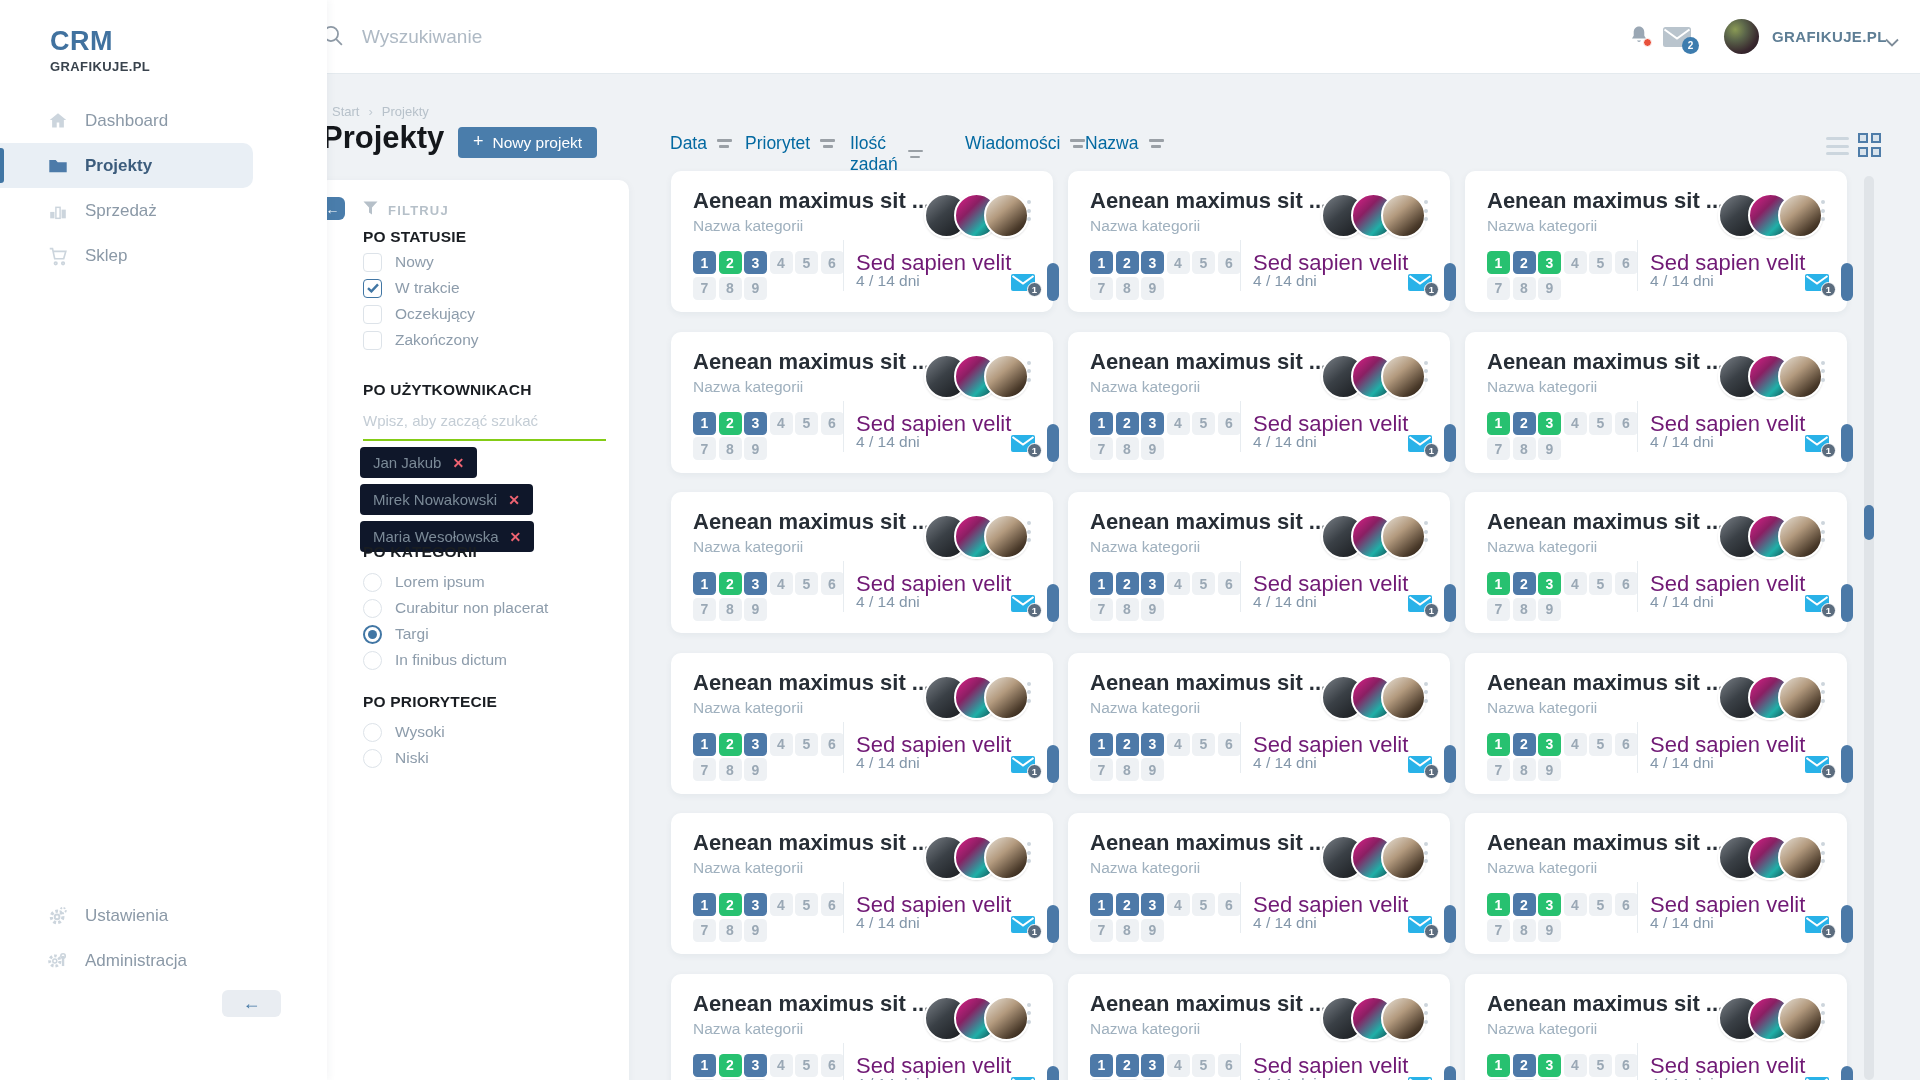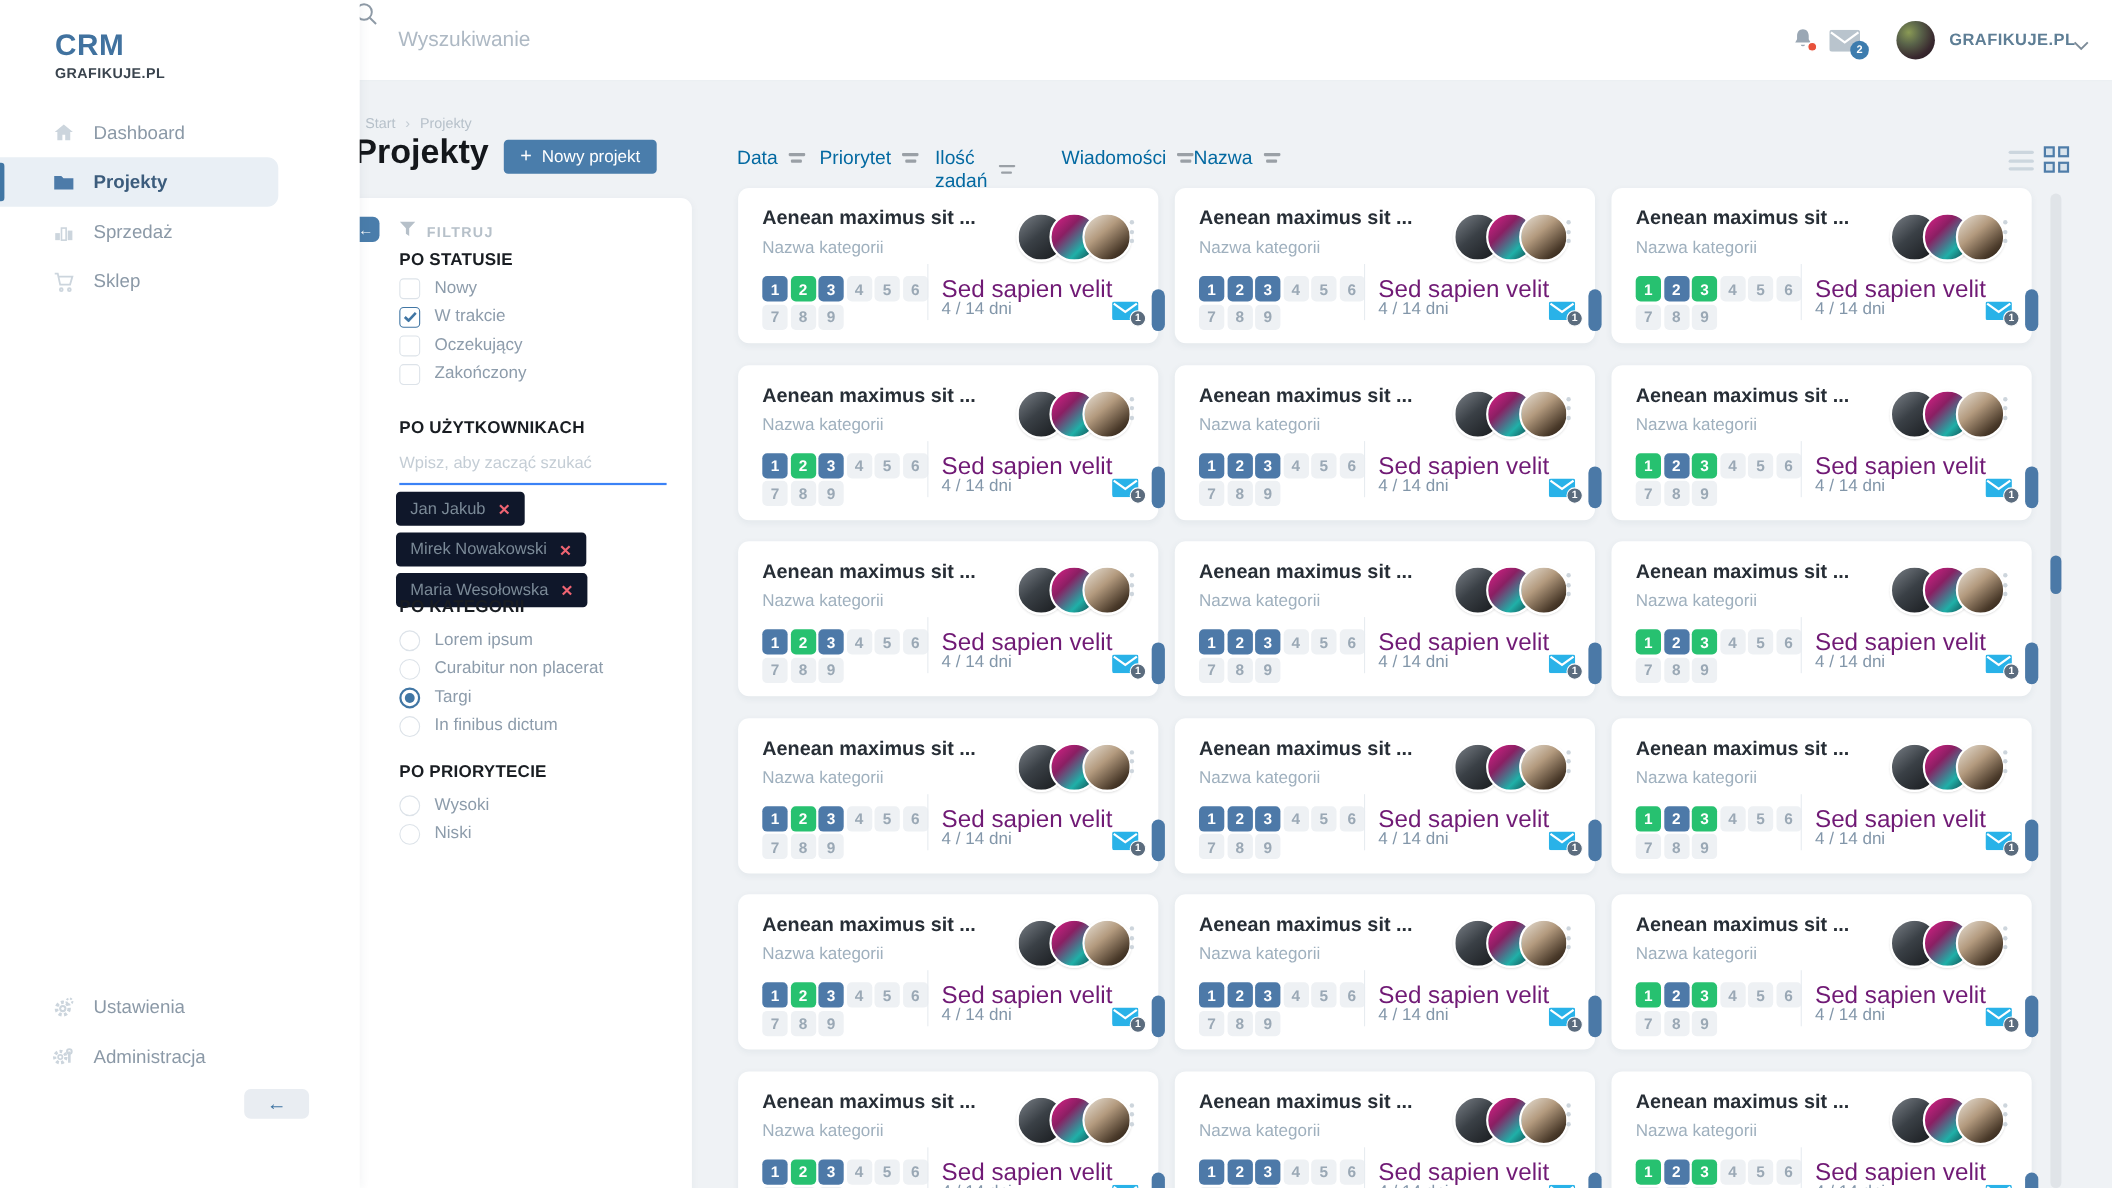--- a/index.html
+++ b/index.html
@@ -21,21 +21,21 @@
   .nav-item.active::before { content:""; position:absolute; left:0; top:5px; width:4px; height:35px;
                              background:#4176a4; border-radius:0 3px 3px 0; }
   .nav-footer { position:absolute; left:0; top:893px; width:281px; }
   .collapse-btn { position:absolute; left:222px; top:990px; width:59px; height:27px; background:#e9edf2;
                   border-radius:6px; display:flex; align-items:center; justify-content:center;
                   color:#4176a4; font-size:18px; font-weight:700; cursor:pointer; }
 
   
   .topbar { position:absolute; left:281px; top:0; width:1639px; height:74px; background:#fff;
             border-bottom:1px solid #e4eaee; z-index:4; }
-  .search-wrap { position:absolute; left:39px; top:0; height:74px; display:flex; }
+  .search-wrap { position:absolute; left:39px; top:0; height:74px; display:flex; align-items:center; }
   .search-input { border:none; outline:none; font-size:19px; color:#3c4752; width:560px; margin-left:17px;
                   font-family:"Liberation Sans", sans-serif; background:transparent; }
   .search-input::placeholder { color:#aeb9c4; }
   .tb-bell { position:absolute; left:1346px; top:24px; width:26px; height:26px; cursor:pointer; }
   .tb-bell .dot { position:absolute; right:1px; bottom:3px; width:9px; height:9px; border-radius:50%;
                   background:#e8513b; border:1.5px solid #fff; }
   .tb-mail { position:absolute; left:1382px; top:27px; width:28px; height:20px; cursor:pointer; }
   .tb-mail .cnt { position:absolute; right:-8px; bottom:-7px; width:17px; height:17px; border-radius:50%;
                   background:#3d7cae; color:#fff; font-size:10px; font-weight:700; display:flex;
                   align-items:center; justify-content:center; }
@@ -81,33 +81,33 @@
   .opt-row { position:absolute; left:45px; display:flex; align-items:center; height:20px; cursor:pointer; }
   .opt-row .lbl { margin-left:13px; font-size:15.5px; color:#8d9cab; }
   .cbox { width:19px; height:19px; border:1.5px solid #dde3e9; border-radius:4px; background:#fff;
           display:flex; align-items:center; justify-content:center; }
   .cbox.checked { border:1.8px solid #4176a4; }
   .rad { width:19px; height:19px; border:1.5px solid #dde3e9; border-radius:50%; background:#fff;
          display:flex; align-items:center; justify-content:center; }
   .rad.sel { border:2px solid #4176a4; }
   .rad.sel i { width:9px; height:9px; border-radius:50%; background:#4176a4; }
   .fp-input { position:absolute; left:45px; top:228px; width:243px; border:none; outline:none;
-              border-bottom:2px solid #3b82f6; font-size:15px; padding:4px 0 10px 0; color:#4a5560;
+              border-bottom:2px solid #84cc16; font-size:15px; padding:4px 0 10px 0; color:#4a5560;
               font-family:"Liberation Sans", sans-serif; background:transparent; }
   .fp-input::placeholder { color:#c4cdd5; }
   .chips { position:absolute; left:42px; top:267px; width:256px; display:flex; flex-wrap:wrap; gap:6px; }
   .chip { height:31px; background:#0f172a; border-radius:4px; padding:0 13px; display:flex;
           align-items:center; font-size:15px; color:#7b8a97; cursor:default; }
   .chip .x { margin-left:11px; color:#ef6472; font-size:14px; font-weight:700; cursor:pointer; }
 
   
   .grid { position:absolute; left:0; top:0; }
   .card { position:absolute; width:382px; height:141px; background:#fff; border-radius:10px;
           box-shadow:0 2px 7px rgba(40,60,80,.06); }
-  .card-title { position:absolute; left:22px; top:17px; font-size:18px; font-weight:700; color:#272e36; }
+  .card-title { position:absolute; left:22px; top:17px; font-size:22px; font-weight:700; color:#272e36; }
   .card-cat { position:absolute; left:22px; top:46px; font-size:15.5px; color:#9fb0be; }
   .avatars { position:absolute; left:253px; top:22px; display:flex; }
   .avatars span { width:45px; height:45px; border-radius:50%; border:2.5px solid #fff; margin-left:-15px;
                   box-shadow:0 1px 2px rgba(0,0,0,.12); }
   .avatars span:first-child { margin-left:0; }
   .av-a { background:linear-gradient(140deg,#7a8087 0%,#3a4046 45%,#16181b 100%); }
   .av-b { background:linear-gradient(135deg,#e0218a 0%,#8a1f63 35%,#1fb0a8 70%,#12343b 100%); }
   .av-c { background:linear-gradient(140deg,#e8e2d8 0%,#b39a7e 40%,#4a3a2a 78%,#23180f 100%); }
   .kebab { position:absolute; left:354px; top:27px; cursor:pointer; padding:2px; }
   .kebab i { display:block; width:4px; height:4px; border-radius:50%; background:#cdd5dc; margin-bottom:4.5px; }

